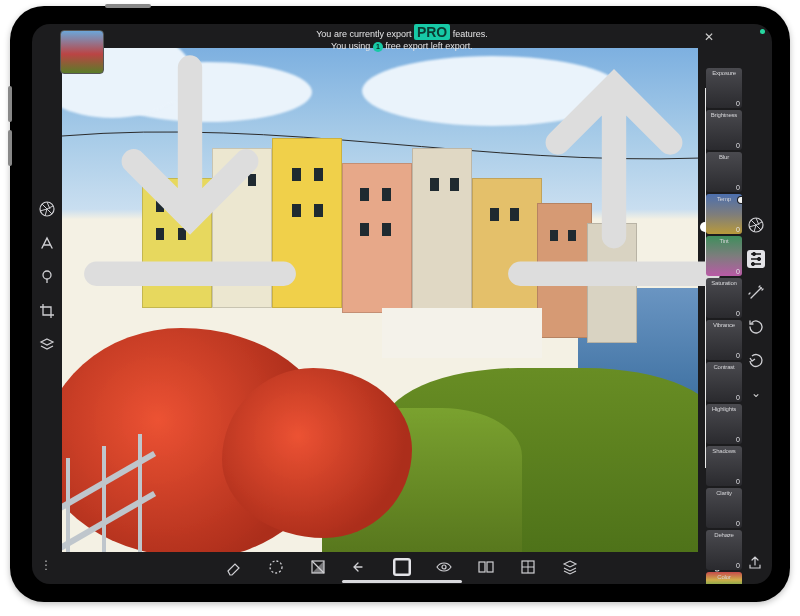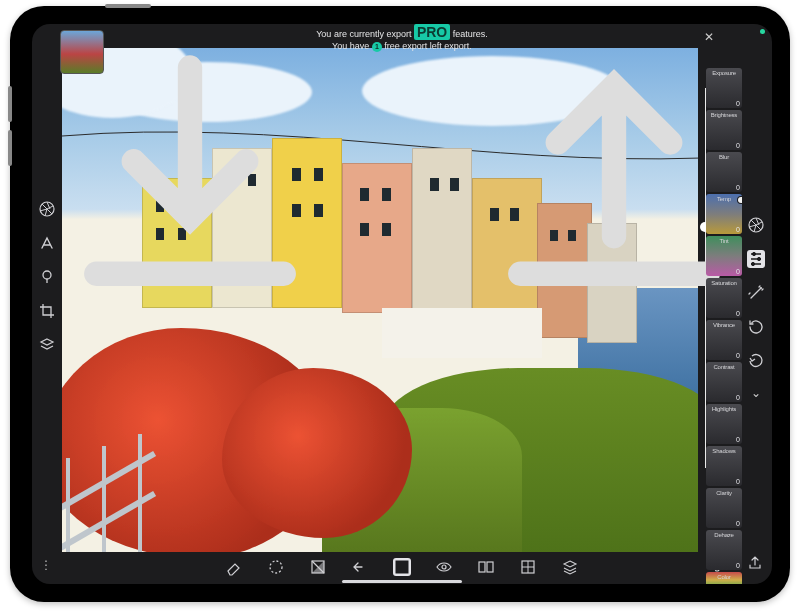--- a/index.html
+++ b/index.html
@@ -152,21 +152,21 @@
     </div>
 
     <div class="edge-slider"></div>
     <div class="edge-knob"></div>
 
     <div class="banner">
       <div>
         <span>You are currently export </span><span class="pro">PRO</span><span> features.</span>
       </div>
       <div>
-        <span>You have </span><span class="count">1</span><span> free export left export.</span>
+        <span>You using </span><span class="count">1</span><span> free export left export.</span>
       </div>
     </div>
     <div class="banner-close">✕</div>
 
     <div class="top-btn tl">
       <svg viewBox="0 0 16 16">
           <path d="M8 2v8M5 7l3 3 3-3M3 13h10" stroke="#ddd" stroke-width="1.3" fill="none" stroke-linecap="round"></path>
         </svg>
     </div>
     <div class="top-btn tr" style="position:absolute">

